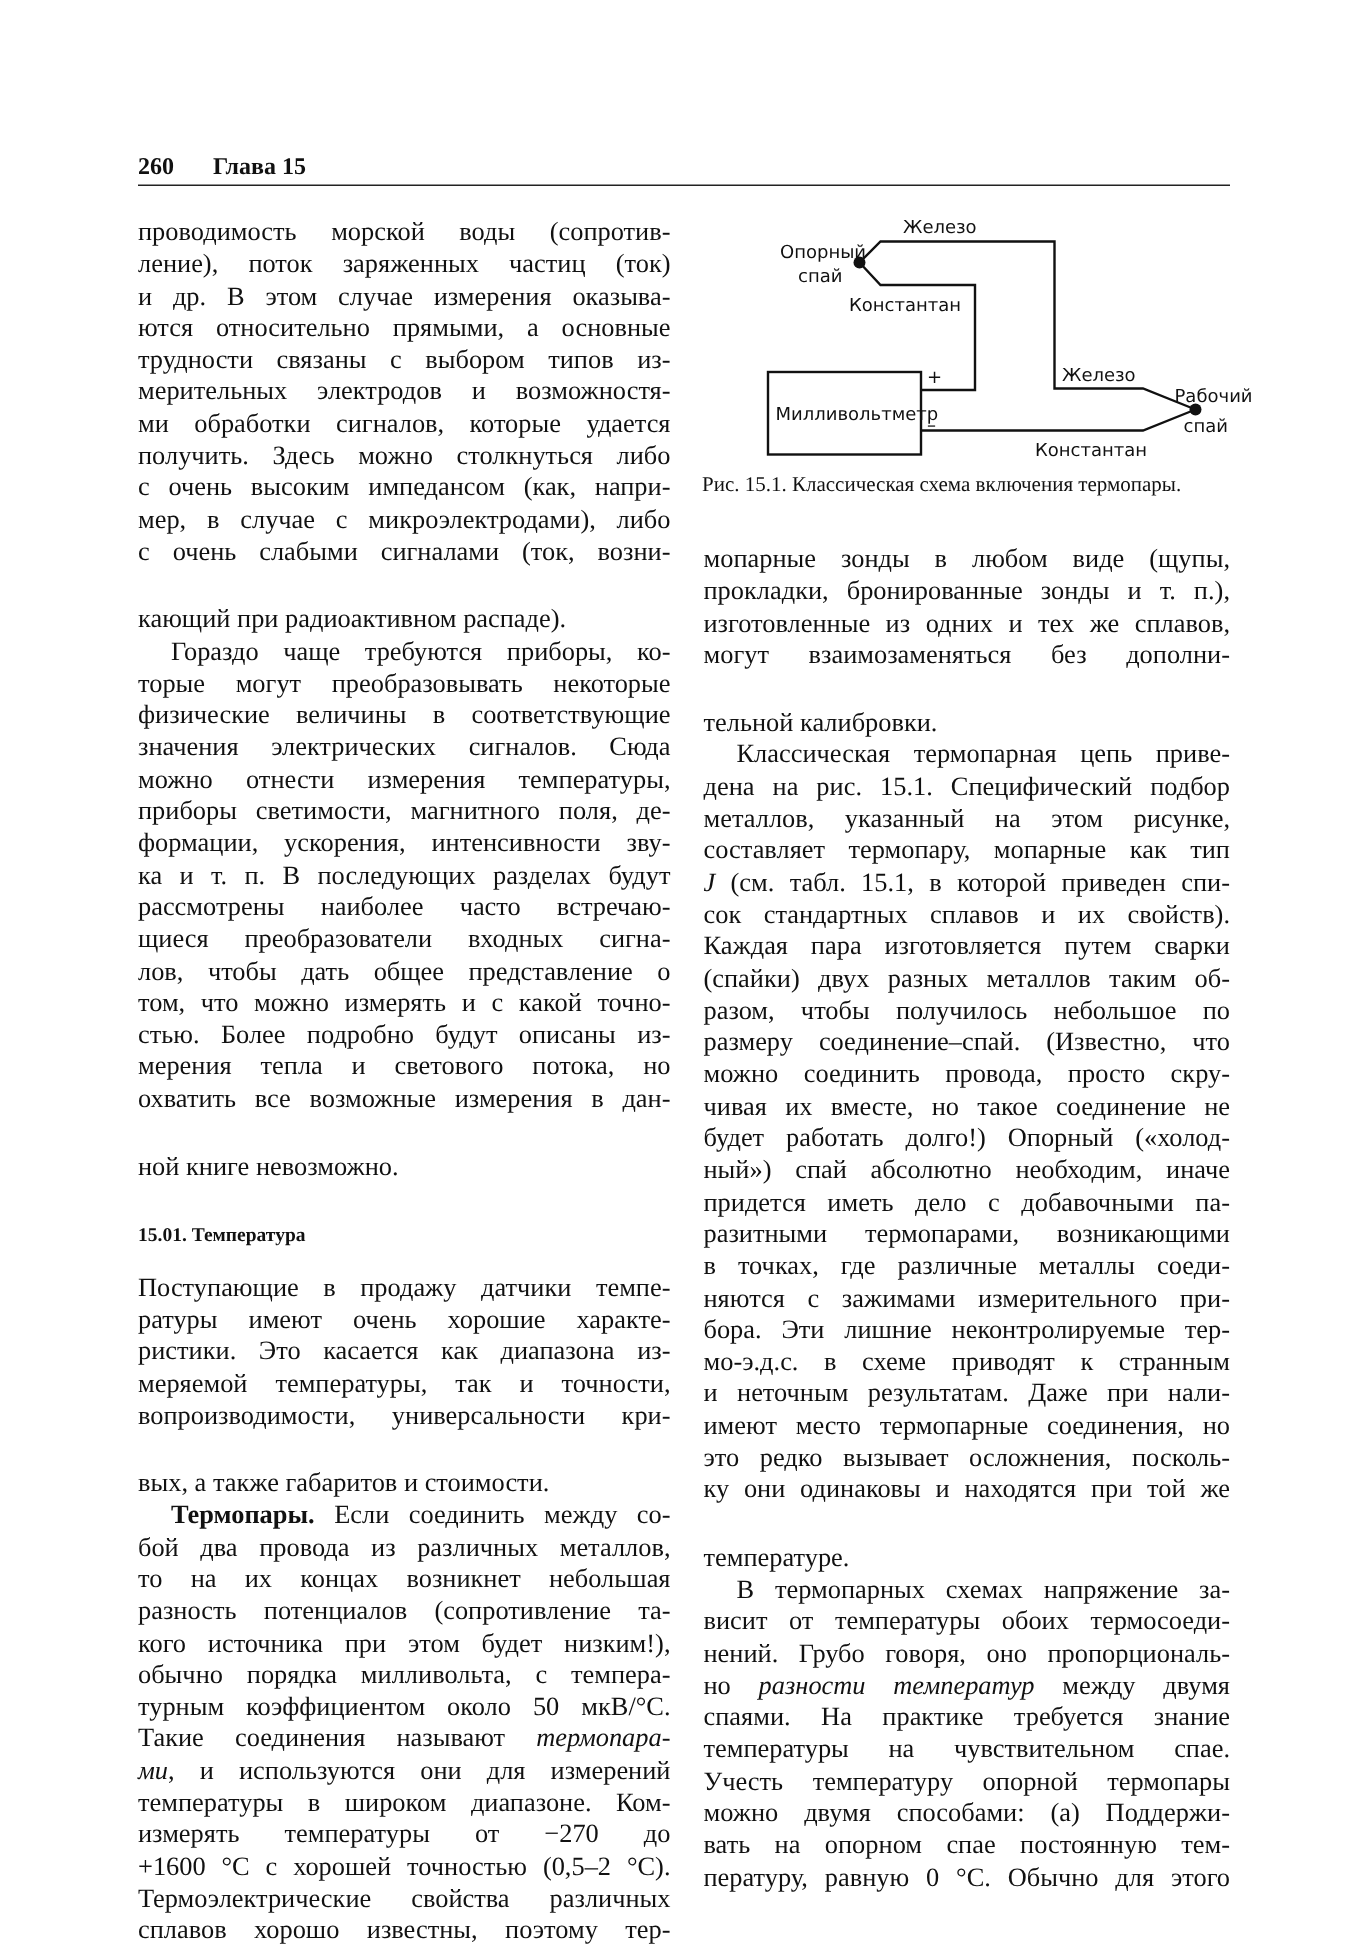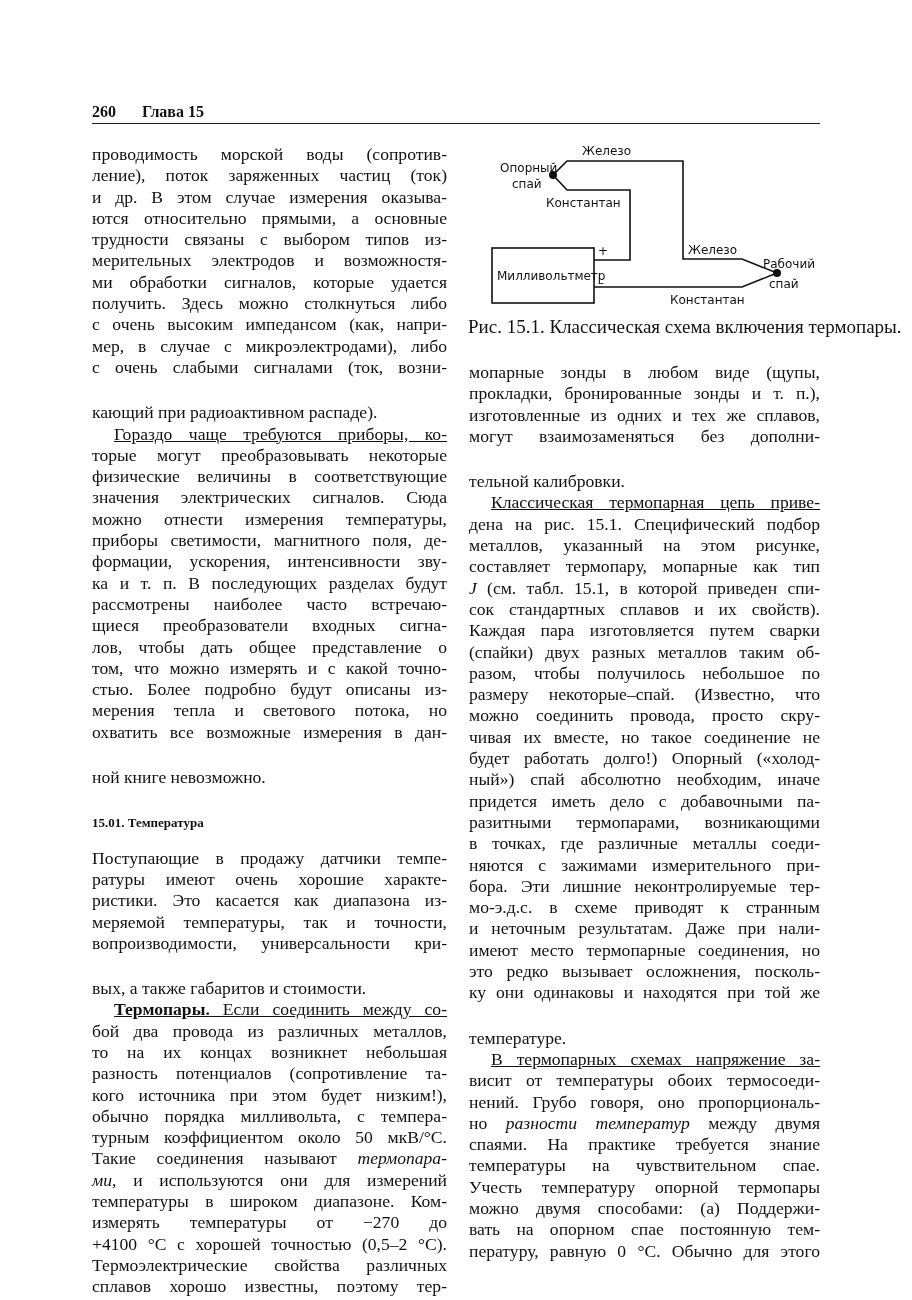--- a/index.html
+++ b/index.html
@@ -6,27 +6,27 @@
   body { width: 912px; height: 1300px; position: relative; overflow: hidden; color: #111; }
   .page { position: absolute; left: 0; top: 0; width: 912px; height: 1300px; }
   .header { position: absolute; left: 92px; top: 101px; width: 728px; height: 22px; border-bottom: 1.5px solid #222; font-family: "Liberation Serif", serif; font-weight: bold; font-size: 16px; text-align: center; }
   .header .pnum { position: absolute; left: 0; top: 2px; }
   .header .chap { position: absolute; left: 50px; top: 2px; }
   .col { position: absolute; font-family: "Liberation Serif", serif; font-size: 17.6px; line-height: 21.3px; text-align: justify; }
   .col-left { left: 92px; top: 144px; width: 355px; }
   .col-right { left: 469px; top: 362px; width: 351px; }
   .line { display: block; white-space: nowrap; text-align-last: justify; }
   .line.last { text-align-last: left; margin-top: 24px; }
-  .indent { padding-left: 22px; text-decoration: underline; }
+  .indent { padding-left: 22px; }
   .heading { font-weight: bold; font-size: 13px; margin-top: 24px; margin-bottom: 14px; }
   b.term { font-weight: bold; }
   i { font-style: italic; }
-  .figure { position: absolute; left: 460px; top: 130px; width: 370px; height: 220px; }
+  .figure { position: absolute; left: 480px; top: 130px; width: 370px; height: 220px; }
   .figure svg { position: absolute; left: 0; top: 0; }
-  .caption { position: absolute; left: 468px; top: 316px; width: 360px; font-family: "Liberation Serif", serif; font-size: 19px; white-space: nowrap; }
+  .caption { position: absolute; left: 468px; top: 316px; width: 360px; font-family: "Liberation Serif", serif; font-size: 14px; white-space: nowrap; }
   .dlabel { font-family: "DejaVu Sans", sans-serif; font-size: 12px; fill: #111; }
 </style>
 </head>
 <body>
 
 <div class="page">
 
   <div class="header">
     <span class="pnum">260</span>
     <span class="chap">Глава 15</span>
@@ -81,21 +81,21 @@
       <span class="line">бой два провода из различных металлов,</span>
       <span class="line">то на их концах возникнет небольшая</span>
       <span class="line">разность потенциалов (сопротивление та-</span>
       <span class="line">кого источника при этом будет низким!),</span>
       <span class="line">обычно порядка милливольта, с темпера-</span>
       <span class="line">турным коэффициентом около 50 мкВ/°C.</span>
       <span class="line"><span>Такие соединения называют </span><i>термопара-</i></span>
       <span class="line"><i>ми</i><span>, и используются они для измерений</span></span>
       <span class="line">температуры в широком диапазоне. Ком-</span>
       <span class="line">измерять температуры от −270 до</span>
-      <span class="line">+4100 °C с хорошей точностью (0,5–2 °C).</span>
+      <span class="line">+1600 °C с хорошей точностью (0,5–2 °C).</span>
       <span class="line">Термоэлектрические свойства различных</span>
       <span class="line">сплавов хорошо известны, поэтому тер-</span>
     </div>
   </div>
 
   <div class="figure">
     <svg width="370" height="220" viewBox="0 0 370 220">
       <g stroke="#111" stroke-width="1.6" fill="none">
 
         <polyline points="93,45 107,31 223,31 223,129 282,129 317,143"></polyline>
@@ -134,21 +134,21 @@
     <div>
       <span class="line indent">Классическая термопарная цепь приве-</span>
       <span class="line">дена на рис. 15.1. Специфический подбор</span>
       <span class="line">металлов, указанный на этом рисунке,</span>
       <span class="line">составляет термопару, мопарные как тип</span>
       <span class="line"><i>J</i><span> (см. табл. 15.1, в которой приведен спи-</span></span>
       <span class="line">сок стандартных сплавов и их свойств).</span>
       <span class="line">Каждая пара изготовляется путем сварки</span>
       <span class="line">(спайки) двух разных металлов таким об-</span>
       <span class="line">разом, чтобы получилось небольшое по</span>
-      <span class="line">размеру некоторые–спай. (Известно, что</span>
+      <span class="line">размеру соединение–спай. (Известно, что</span>
       <span class="line">можно соединить провода, просто скру-</span>
       <span class="line">чивая их вместе, но такое соединение не</span>
       <span class="line">будет работать долго!) Опорный («холод-</span>
       <span class="line">ный») спай абсолютно необходим, иначе</span>
       <span class="line">придется иметь дело с добавочными па-</span>
       <span class="line">разитными термопарами, возникающими</span>
       <span class="line">в точках, где различные металлы соеди-</span>
       <span class="line">няются с зажимами измерительного при-</span>
       <span class="line">бора. Эти лишние неконтролируемые тер-</span>
       <span class="line">мо-э.д.с. в схеме приводят к странным</span>

